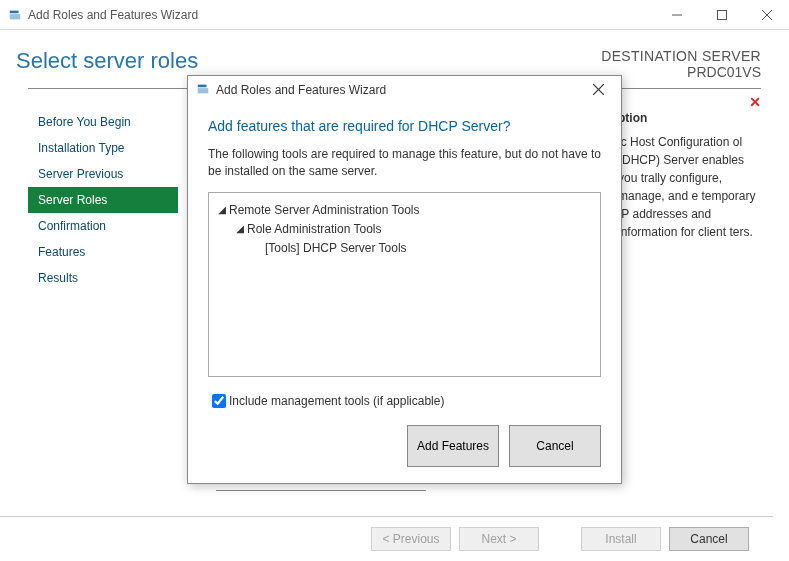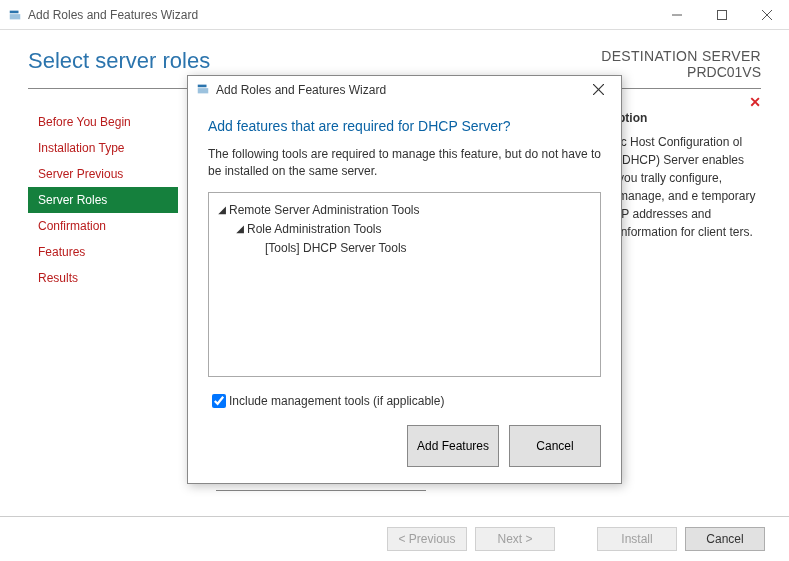--- a/index.html
+++ b/index.html
@@ -24,21 +24,21 @@
   }
   .titlebar .app-icon {
     width: 14px; height: 14px; margin-right: 6px;
   }
   .titlebar .spacer { flex: 1; }
   .titlebar .win-btn {
     width: 45px; height: 30px; display: flex; align-items: center; justify-content: center;
     color: #555;
   }
   .header-area {
-    padding: 18px 28px 8px 28px;
+    padding: 18px 28px 8px 16px;
     display: flex;
     justify-content: space-between;
     align-items: flex-start;
   }
   .page-title {
     color: #2b74ad;
     font-size: 22px;
     font-weight: 300;
   }
   .dest-block { text-align: right; font-size: 14px; color: #555; }
@@ -61,38 +61,38 @@
     display: flex;
     padding: 20px 28px 0 28px;
     gap: 10px;
   }
   .nav {
     width: 150px;
     flex-shrink: 0;
   }
   .nav-item {
     padding: 6px 10px;
-    color: #b91c1c;
+    color: #0c4a6e;
     font-size: 12px;
   }
   .nav-item.active {
     background: #15803d;
     color: #fff;
   }
   .right-desc {
     flex: 1;
     padding-left: 430px;
     font-size: 12px;
     color: #333;
     line-height: 1.5;
   }
   .right-desc .desc-title { font-weight: 600; margin-bottom: 6px; }
   .footer-bar {
     position: absolute;
-    bottom: 0; left: 0; right: 0;
+    bottom: 0; left: 0; right: 16px;
     border-top: 1px solid #ccc;
     padding: 10px 24px;
     display: flex;
     justify-content: flex-end;
     gap: 8px;
     background: #fff;
   }
   .footer-bar button {
     min-width: 80px;
     height: 24px;

